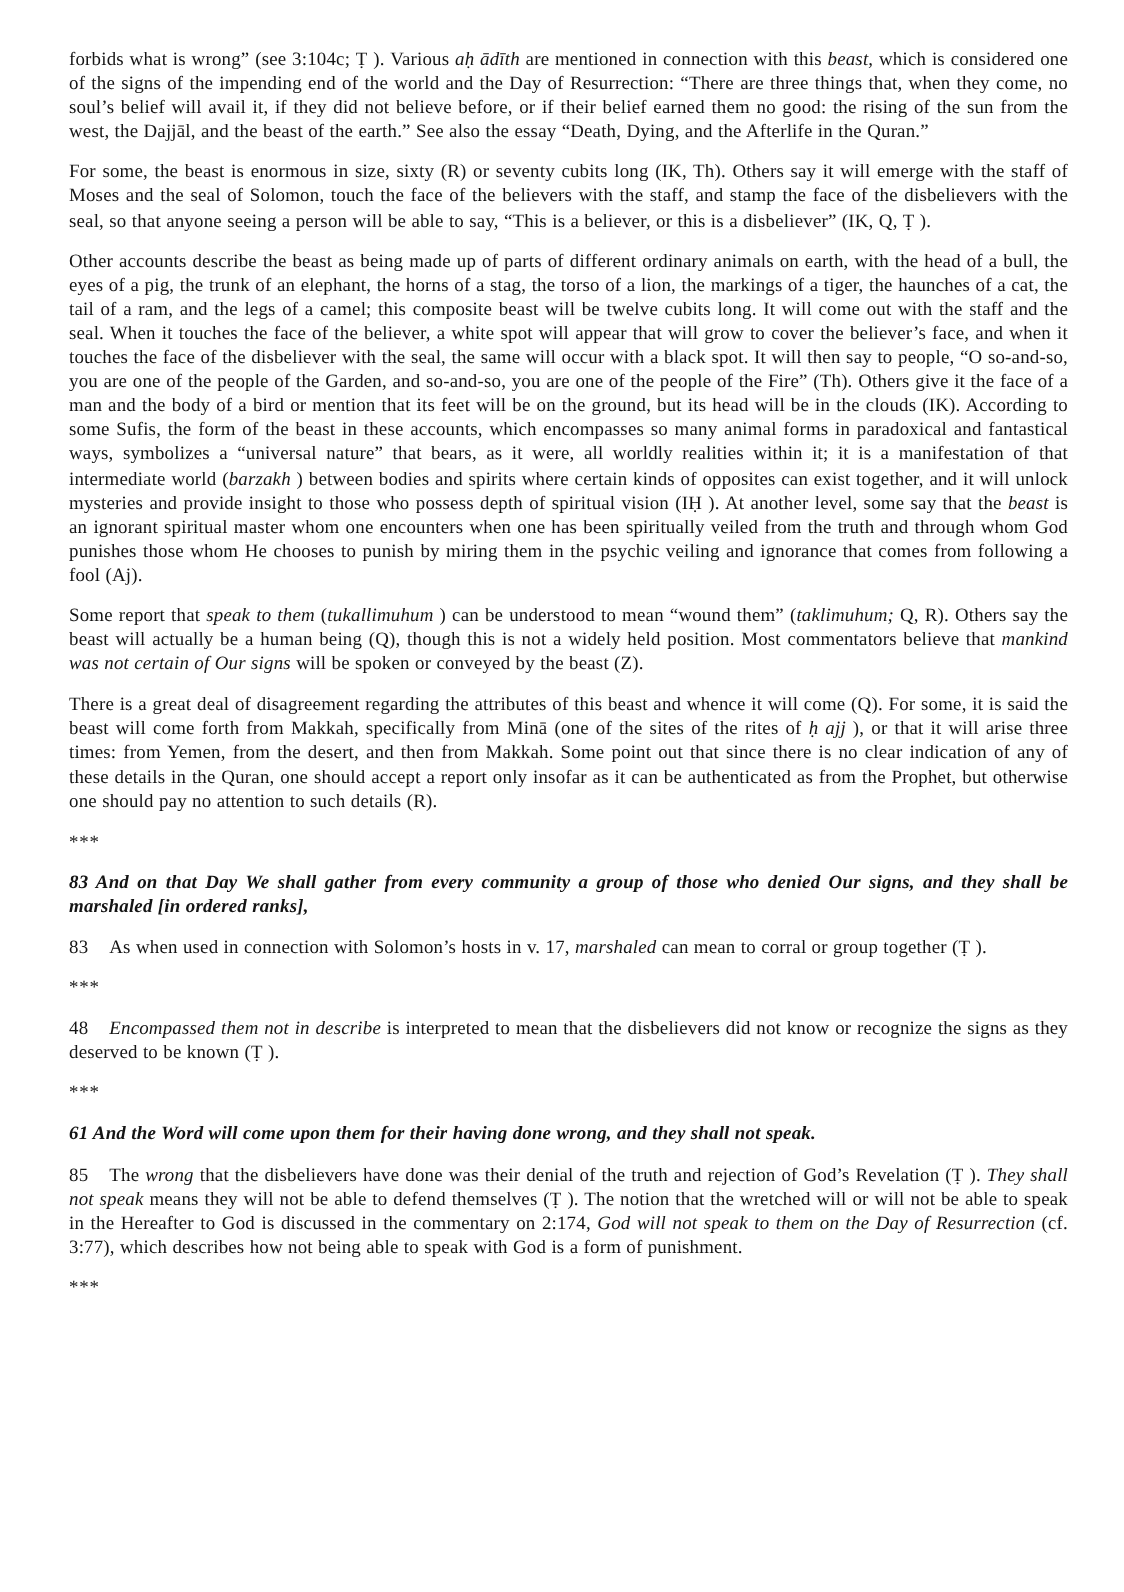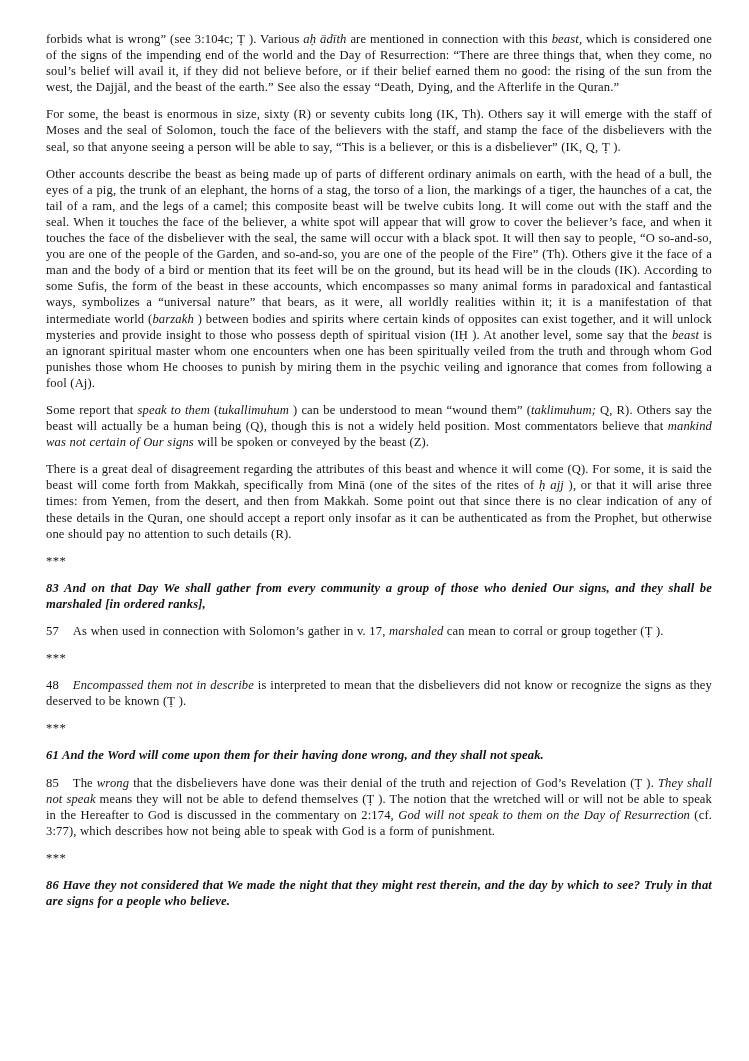--- a/index.html
+++ b/index.html
@@ -74,22 +74,21 @@
 
 <div id="page">
   <div id="column">
       <p class="para"><span>forbids what is wrong” (see 3:104c; Ṭ ). Various </span><i>aḥ ādīth</i><span> are mentioned in connection with this </span><i>beast,</i><span> which is considered one of the signs of the impending end of the world and the Day of Resurrection: “There are three things that, when they come, no soul’s belief will avail it, if they did not believe before, or if their belief earned them no good: the rising of the sun from the west, the Dajjāl, and the beast of the earth.” See also the essay “Death, Dying, and the Afterlife in the Quran.”</span></p>
       <p class="para"><span>For some, the beast is enormous in size, sixty (R) or seventy cubits long (IK, Th). Others say it will emerge with the staff of Moses and the seal of Solomon, touch the face of the believers with the staff, and stamp the face of the disbelievers with the seal, so that anyone seeing a person will be able to say, “This is a believer, or this is a disbeliever” (IK, Q, Ṭ ).</span></p>
       <p class="para"><span>Other accounts describe the beast as being made up of parts of different ordinary animals on earth, with the head of a bull, the eyes of a pig, the trunk of an elephant, the horns of a stag, the torso of a lion, the markings of a tiger, the haunches of a cat, the tail of a ram, and the legs of a camel; this composite beast will be twelve cubits long. It will come out with the staff and the seal. When it touches the face of the believer, a white spot will appear that will grow to cover the believer’s face, and when it touches the face of the disbeliever with the seal, the same will occur with a black spot. It will then say to people, “O so-and-so, you are one of the people of the Garden, and so-and-so, you are one of the people of the Fire” (Th). Others give it the face of a man and the body of a bird or mention that its feet will be on the ground, but its head will be in the clouds (IK). According to some Sufis, the form of the beast in these accounts, which encompasses so many animal forms in paradoxical and fantastical ways, symbolizes a “universal nature” that bears, as it were, all worldly realities within it; it is a manifestation of that intermediate world (</span><i>barzakh</i><span> ) between bodies and spirits where certain kinds of opposites can exist together, and it will unlock mysteries and provide insight to those who possess depth of spiritual vision (IḤ ). At another level, some say that the </span><i>beast</i><span> is an ignorant spiritual master whom one encounters when one has been spiritually veiled from the truth and through whom God punishes those whom He chooses to punish by miring them in the psychic veiling and ignorance that comes from following a fool (Aj).</span></p>
       <p class="para"><span>Some report that </span><i>speak to them</i><span> (</span><i>tukallimuhum</i><span> ) can be understood to mean “wound them” (</span><i>taklimuhum;</i><span> Q, R). Others say the beast will actually be a human being (Q), though this is not a widely held position. Most commentators believe that </span><i>mankind was not certain of Our signs</i><span> will be spoken or conveyed by the beast (Z).</span></p>
       <p class="para"><span>There is a great deal of disagreement regarding the attributes of this beast and whence it will come (Q). For some, it is said the beast will come forth from Makkah, specifically from Minā (one of the sites of the rites of </span><i>ḥ ajj</i><span> ), or that it will arise three times: from Yemen, from the desert, and then from Makkah. Some point out that since there is no clear indication of any of these details in the Quran, one should accept a report only insofar as it can be authenticated as from the Prophet, but otherwise one should pay no attention to such details (R).</span></p>
       <p class="sep">***</p>
       <p class="para verse"><span>83 And on that Day We shall gather from every community a group of those who denied Our signs, and they shall be marshaled [in ordered ranks],</span></p>
-      <p class="para commentary"><span class="cnum">57</span><span class="cgap"></span><span>As when used in connection with Solomon’s gather in v. 17, </span><i>marshaled</i><span> can mean to corral or group together (Ṭ ).</span></p>
+      <p class="para commentary"><span class="cnum">83</span><span class="cgap"></span><span>As when used in connection with Solomon’s hosts in v. 17, </span><i>marshaled</i><span> can mean to corral or group together (Ṭ ).</span></p>
       <p class="sep">***</p>
       <p class="para commentary"><span class="cnum">48</span><span class="cgap"></span><i>Encompassed them not in describe</i><span> is interpreted to mean that the disbelievers did not know or recognize the signs as they deserved to be known (Ṭ ).</span></p>
       <p class="sep">***</p>
       <p class="para verse"><span>61 And the Word will come upon them for their having done wrong, and they shall not speak.</span></p>
       <p class="para commentary"><span class="cnum">85</span><span class="cgap"></span><span>The </span><i>wrong</i><span> that the disbelievers have done was their denial of the truth and rejection of God’s Revelation (Ṭ ). </span><i>They shall not speak</i><span> means they will not be able to defend themselves (Ṭ ). The notion that the wretched will or will not be able to speak in the Hereafter to God is discussed in the commentary on 2:174, </span><i>God will not speak to them on the Day of Resurrection</i><span> (cf. 3:77), which describes how not being able to speak with God is a form of punishment.</span></p>
       <p class="sep">***</p>
-      <p class="para verse"><span>86 Have they not considered that We made the night that they might rest therein, and the day by which to see? Truly in that are signs for a people who believe.</span></p>
     </div>
 </div>
 
 </body></html>

